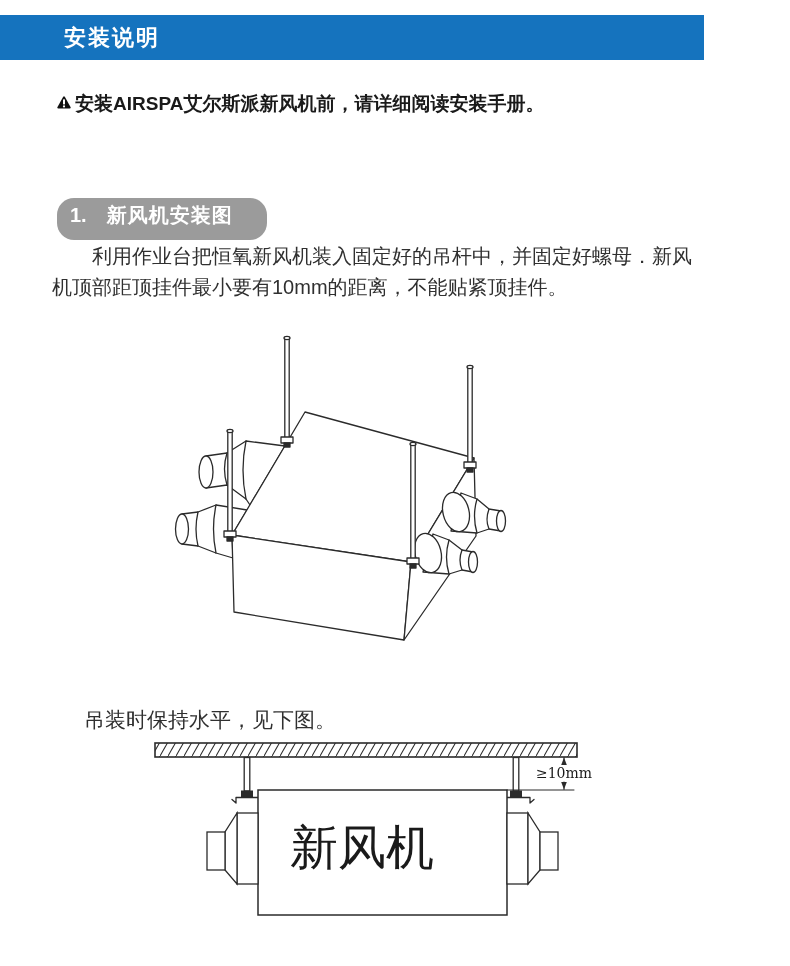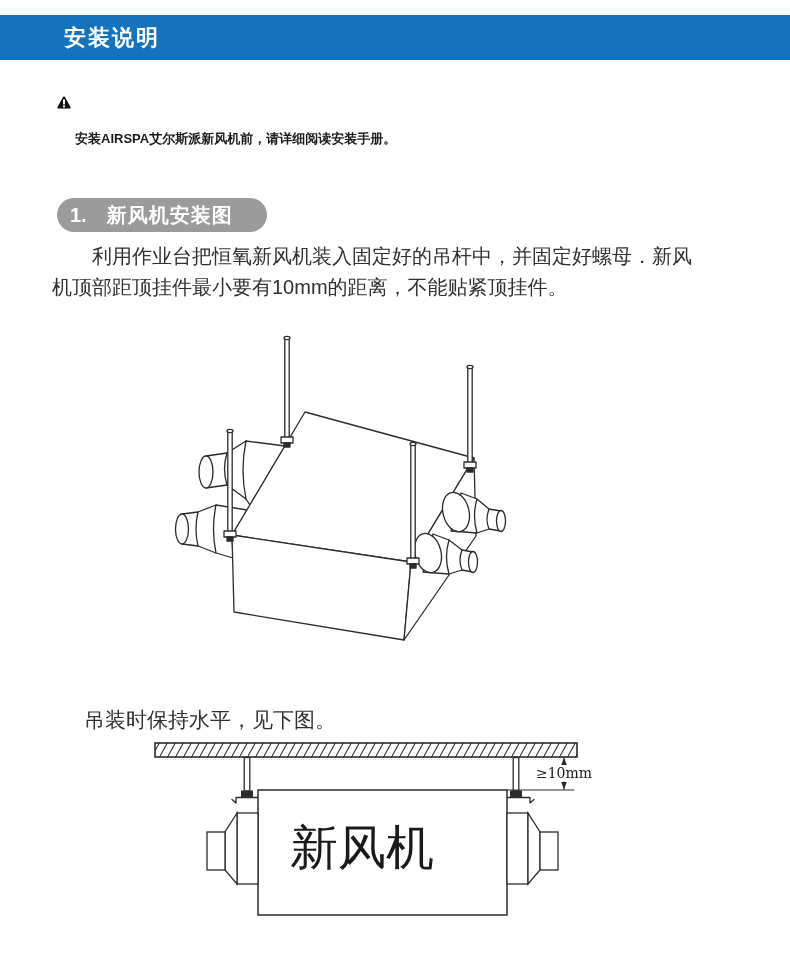--- a/index.html
+++ b/index.html
@@ -7,35 +7,35 @@
     --pill-gray:#9B9B9B;
     --ink:#1a1a1a;
     --line:#2b2b2b;
   }
   html,body{margin:0;padding:0;background:#fff;}
   .page{
     position:relative;width:790px;height:966px;background:#fff;overflow:hidden;
     font-family:"Liberation Sans",sans-serif;color:var(--ink);
   }
   .header-bar{
-    position:absolute;left:0;top:15px;width:790px;height:45px;
+    position:absolute;left:0;top:15px;width:704px;height:45px;
     background:var(--accent-blue);
   }
   .header-bar .title{
     display:block;padding-left:64px;line-height:45px;
     font-size:22px;font-weight:bold;color:#fff;letter-spacing:2px;
   }
   .warnings{position:absolute;left:57px;top:92px;width:686px;}
   .warning-item{display:flex;align-items:flex-start;}
   .warning-item .w-icon{flex:none;width:14px;height:13px;margin-top:4px;margin-right:4px;}
   .warning-item .w-text{
-    flex:1;font-size:13px;font-weight:bold;line-height:23px;color:var(--ink);margin-top:35px;
+    flex:1;font-size:19px;font-weight:bold;line-height:23px;color:var(--ink);
   }
   .pill{
-    position:absolute;left:57px;width:210px;height:34px;border-radius:17px;
+    position:absolute;left:57px;width:210px;height:42px;border-radius:17px;
     background:var(--pill-gray);color:#fff;font-weight:bold;font-size:20px;line-height:34px;
   }
   .pill .num{padding-left:13px;}
   .pill .ttl{margin-left:20px;letter-spacing:1px;}
   .pill-1{top:198px;}
   .pill-2{top:664px;}
   .para-1{
     position:absolute;left:52px;top:241px;width:655px;
     font-size:20px;line-height:31px;color:#303030;text-indent:2em;
   }

